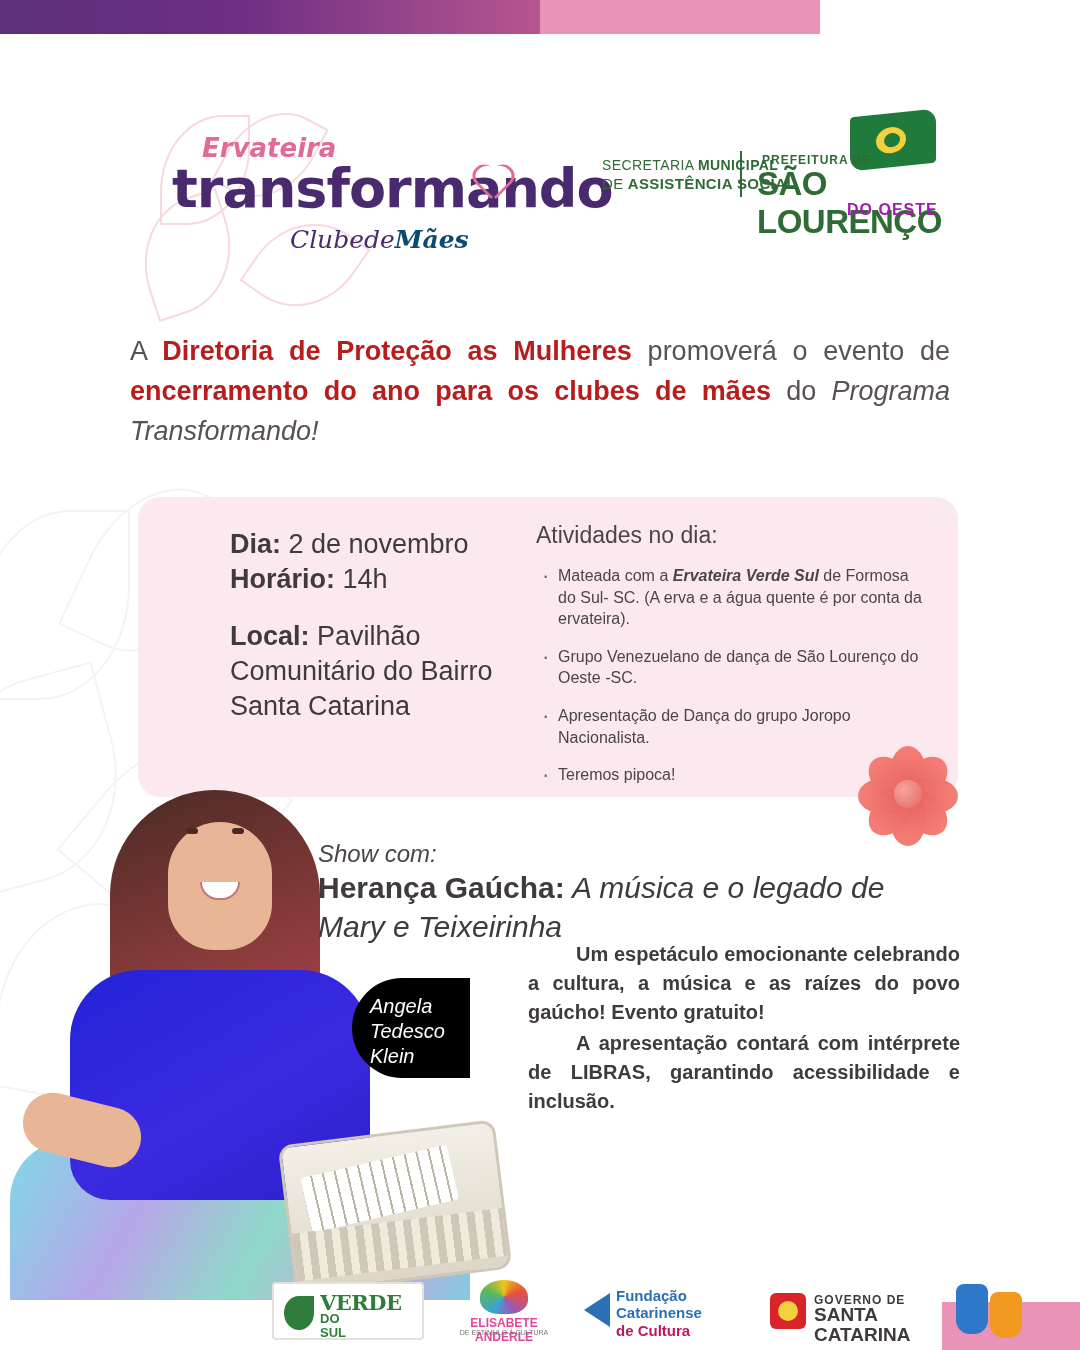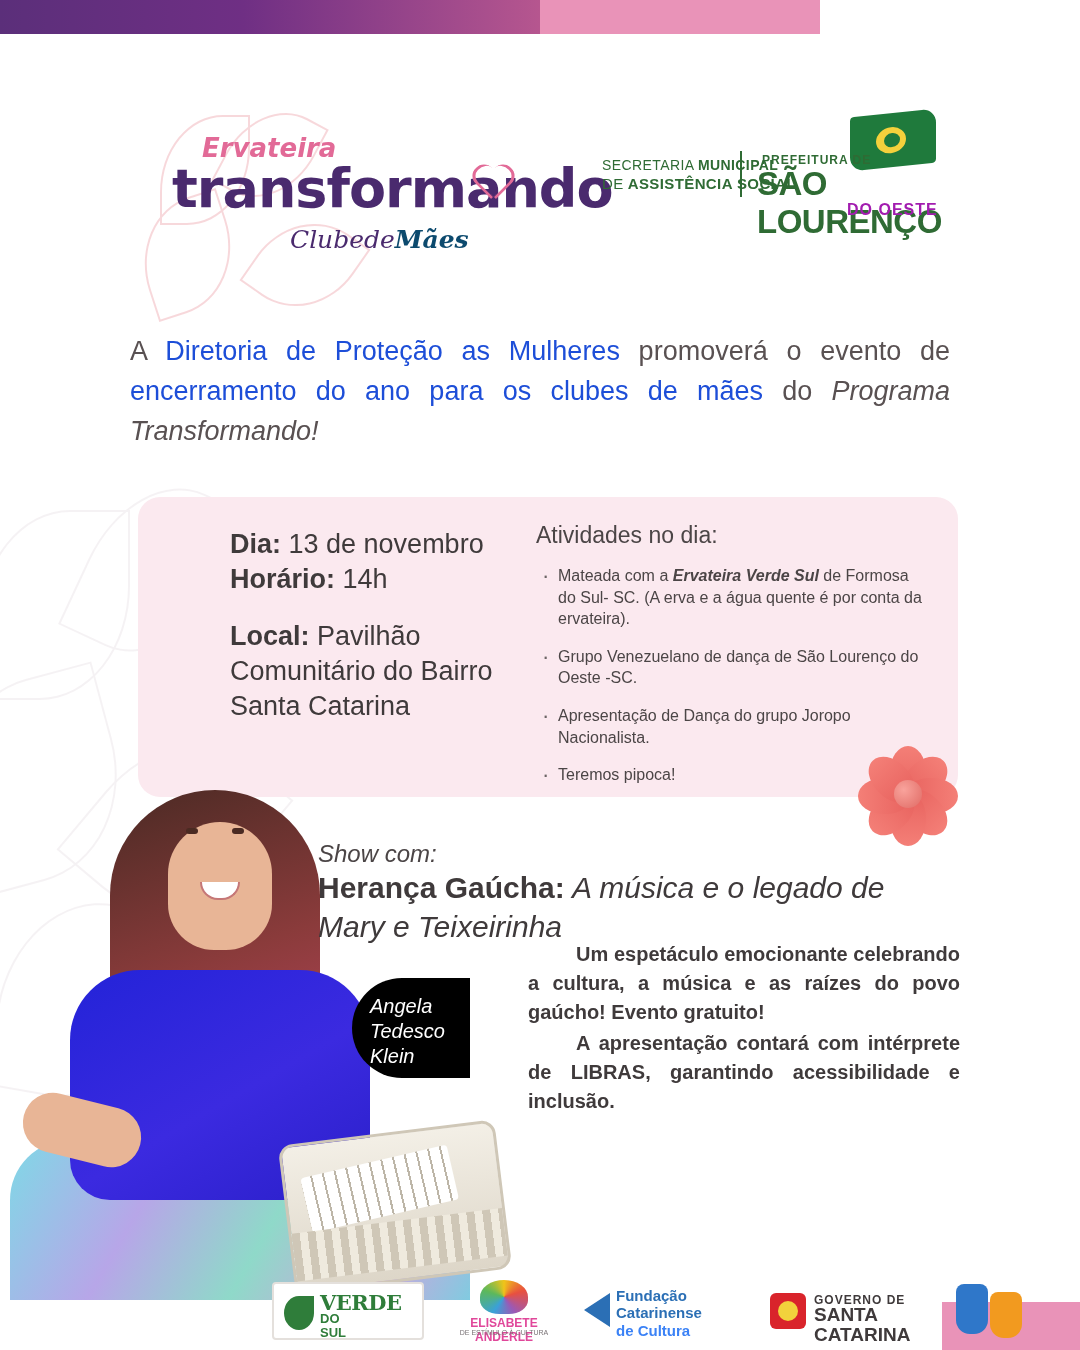--- a/index.html
+++ b/index.html
@@ -150,21 +150,21 @@
   }
 
   
   .intro {
     position: absolute; left: 130px; top: 332px;
     width: 820px;
     font-size: 27px; line-height: 1.48;
     color: #595152;
     text-align: justify;
   }
-  .intro b { color: #1d4ed8; font-weight: normal; }
+  .intro b { color: #b91c1c; font-weight: bold; }
   .intro i { font-style: italic; }
 
   
   .info-card {
     position: absolute; left: 138px; top: 497px;
     width: 820px; height: 300px;
     background: #fbe9ef;
     border-radius: 22px;
   }
   .info-left {
@@ -349,21 +349,21 @@
     width: 160px; height: 56px; position: relative;
   }
   .fcc .sw {
     position: absolute; left: 0; top: 10px; width: 26px; height: 34px;
     background: #2b6fb5; clip-path: polygon(0 50%, 100% 0, 100% 100%);
   }
   .fcc .txt {
     position: absolute; left: 32px; top: 4px;
     font-size: 15px; font-weight: bold; color: #2b6fb5; line-height: 1.15;
   }
-  .fcc .txt .cul { color: #3b82f6; }
+  .fcc .txt .cul { color: #be185d; }
   .gov {
     width: 160px; height: 56px; position: relative;
   }
   .gov .brasao {
     position: absolute; left: 0; top: 10px; width: 36px; height: 36px;
     background: #d9242b; border-radius: 6px;
   }
   .gov .brasao::after {
     content: ""; position: absolute; left: 8px; top: 8px; width: 20px; height: 20px;
     background: #f2d23c; border-radius: 50%;
@@ -434,21 +434,21 @@
     </div>
   </div>
 
   <div class="intro">
     <span>A </span><b>Diretoria de Proteção as Mulheres</b><span> promoverá o evento   de </span><b>encerramento do ano para os clubes de mães</b><span> do </span><i>Programa  Transformando!</i>
   </div>
 
   <div class="info-card">
     <div class="info-left">
       <div class="blk">
-        <b>Dia:</b><span> 13 de novembro</span><br>
+        <b>Dia:</b><span> 2 de novembro</span><br>
         <b>Horário:</b><span> 14h</span>
       </div>
       <div>
         <b>Local:</b><span> Pavilhão Comunitário do Bairro Santa Catarina</span>
       </div>
     </div>
     <div class="info-right">
       <div class="title">Atividades no dia:</div>
       <ul>
         <li>

